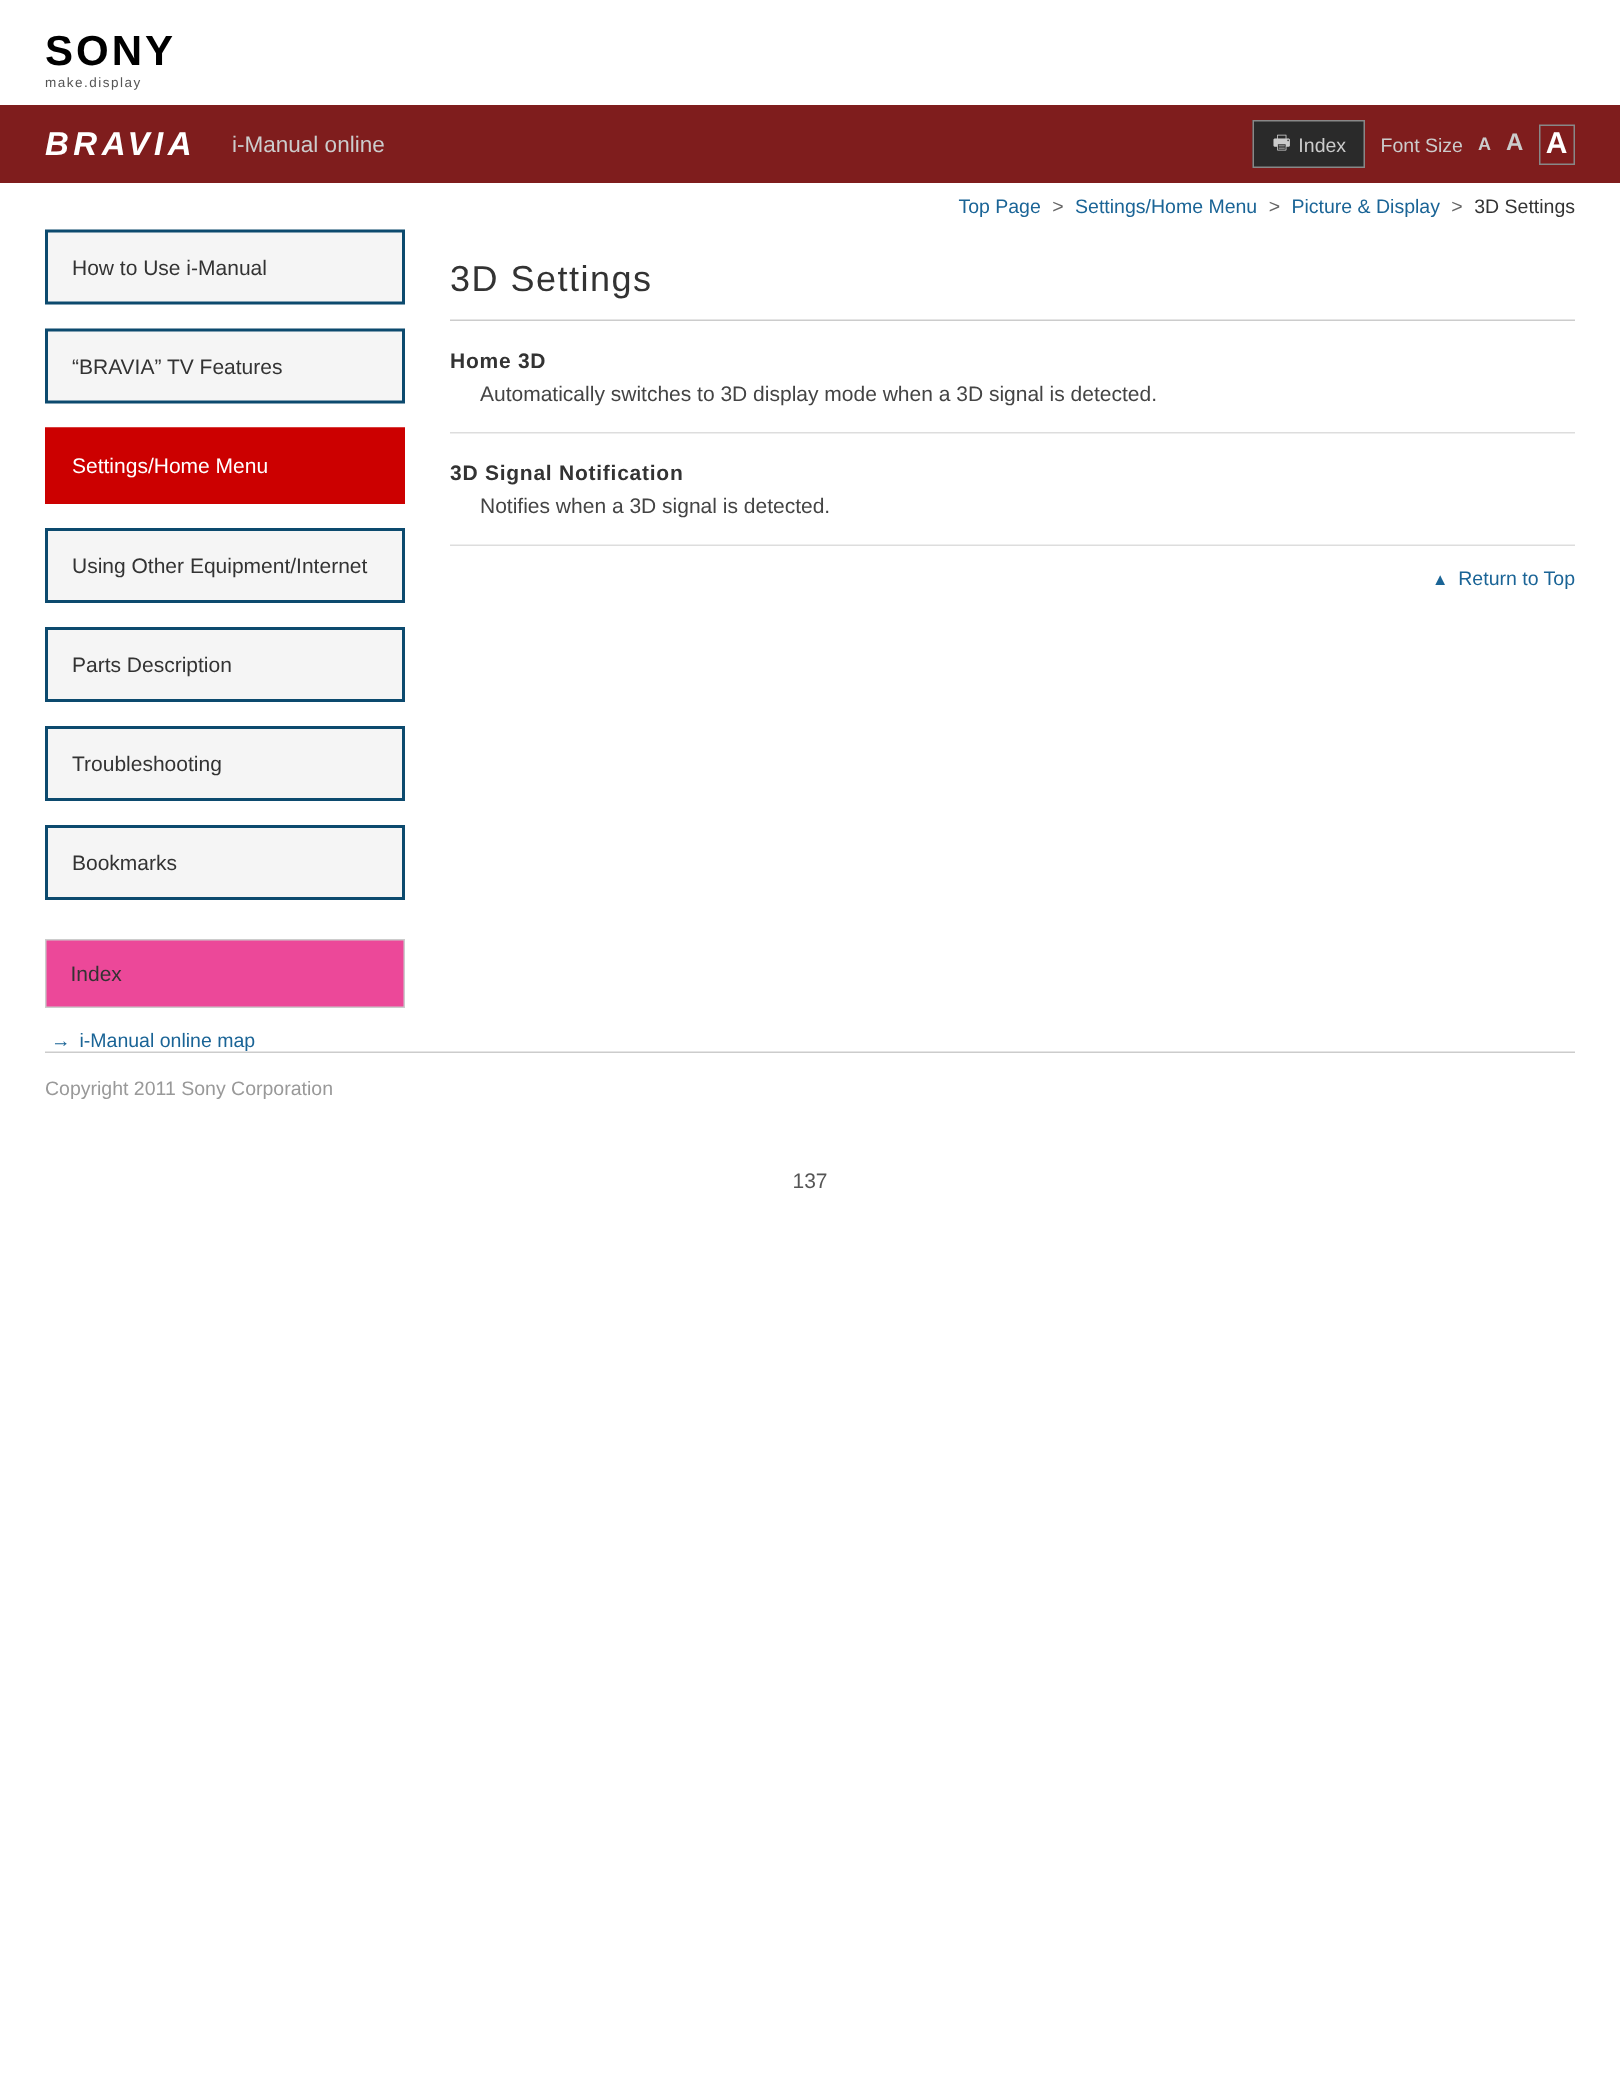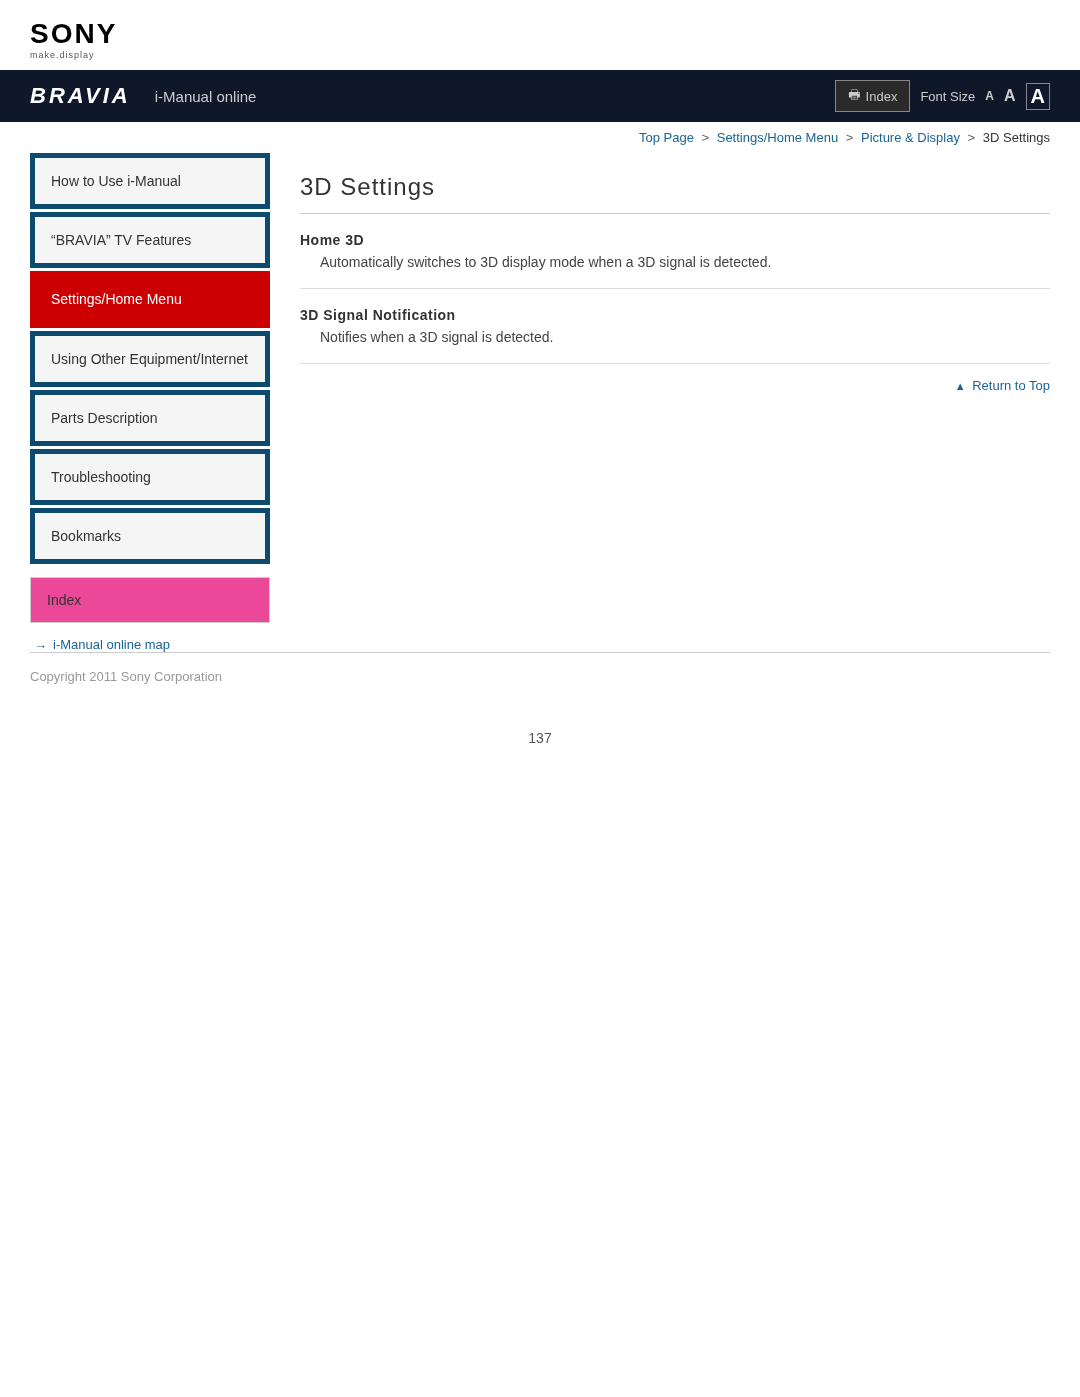--- a/index.html
+++ b/index.html
@@ -33,21 +33,21 @@
       font-family: Arial Black, Arial, sans-serif;
     }
     .sony-tagline {
       font-size: 9px;
       color: #555;
       letter-spacing: 1px;
     }
 
     
     .nav-bar {
-      background: #0f172a;
+      background: #7f1d1d;
       display: flex;
       align-items: center;
       padding: 0 30px;
       height: 52px;
       justify-content: space-between;
     }
     .nav-left {
       display: flex;
       align-items: center;
       gap: 16px;
@@ -128,24 +128,24 @@
       gap: 0;
     }
 
     
     .sidebar {
       width: 240px;
       flex-shrink: 0;
       margin-right: 30px;
     }
     .sidebar-item {
-      border: 5px solid #0c4a6e;
+      border: 2px solid #0c4a6e;
       background: #f5f5f5;
       padding: 14px 16px;
-      margin-bottom: 3px;
+      margin-bottom: 16px;
       font-size: 14px;
       cursor: pointer;
       color: #333;
       line-height: 1.3;
     }
     .sidebar-item.active {
       background: #c00;
       color: #fff;
       border-color: #c00;
     }

